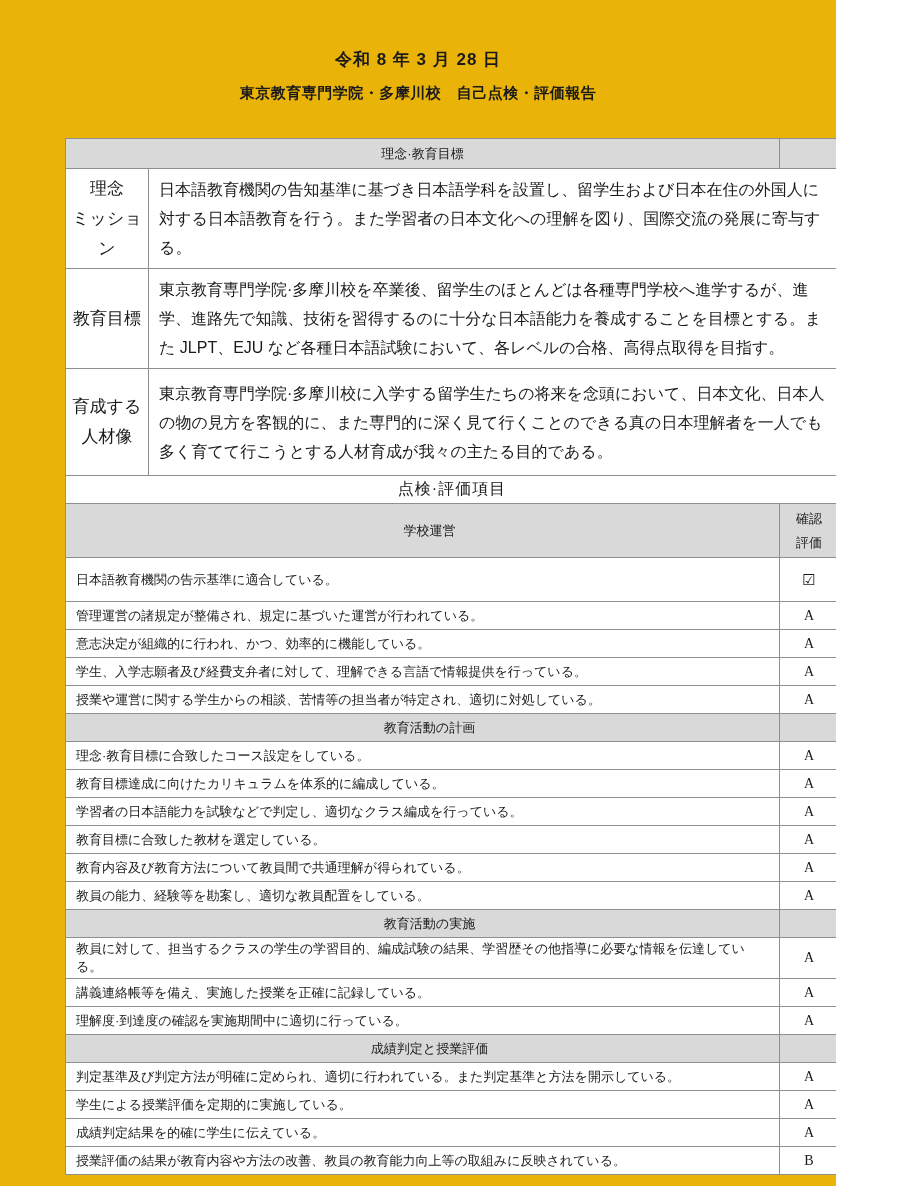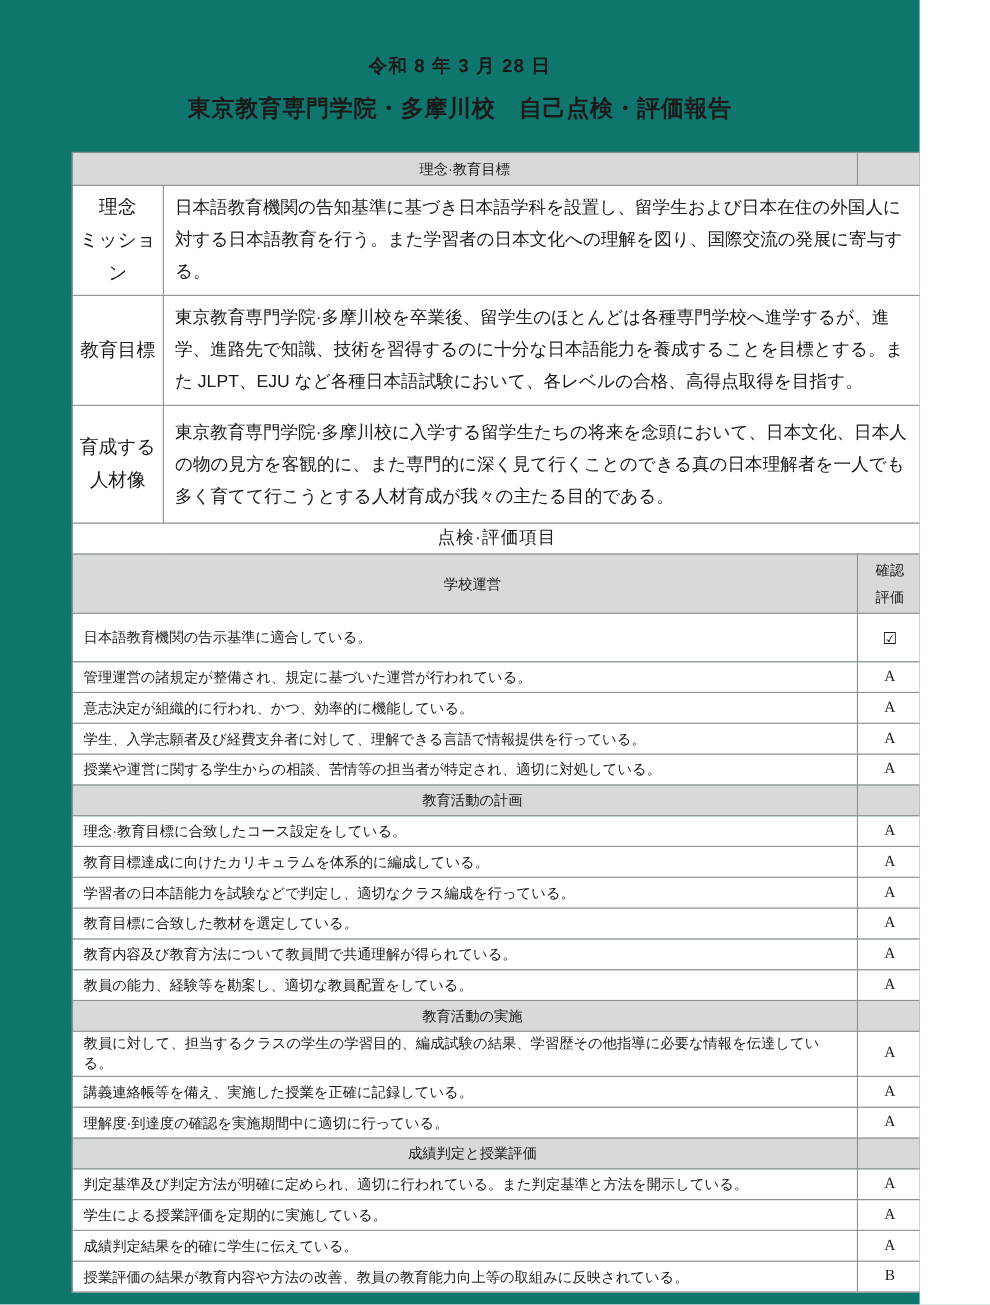--- a/index.html
+++ b/index.html
@@ -6,31 +6,31 @@
   html, body {
     width: 900px;
     background: #ffffff;
     font-family: "Liberation Sans", "DejaVu Sans", sans-serif;
     color: #1a1a1a;
   }
   .page {
     position: relative;
     width: 836px;
     height: 1186px;
-    background: #0f766e;
+    background: #eab308;
     overflow: hidden;
   }
   .titles { text-align: center; padding-top: 48px; }
   .date-line {
     font-size: 17px;
     font-weight: bold;
     letter-spacing: 1px;
   }
   .subtitle-line {
-    font-size: 21px;
+    font-size: 15px;
     font-weight: bold;
     margin-top: 13px;
     letter-spacing: 0.5px;
   }
   table.report {
     position: absolute;
     left: 65px;
     top: 138px;
     width: 773px;
     border-collapse: collapse;

